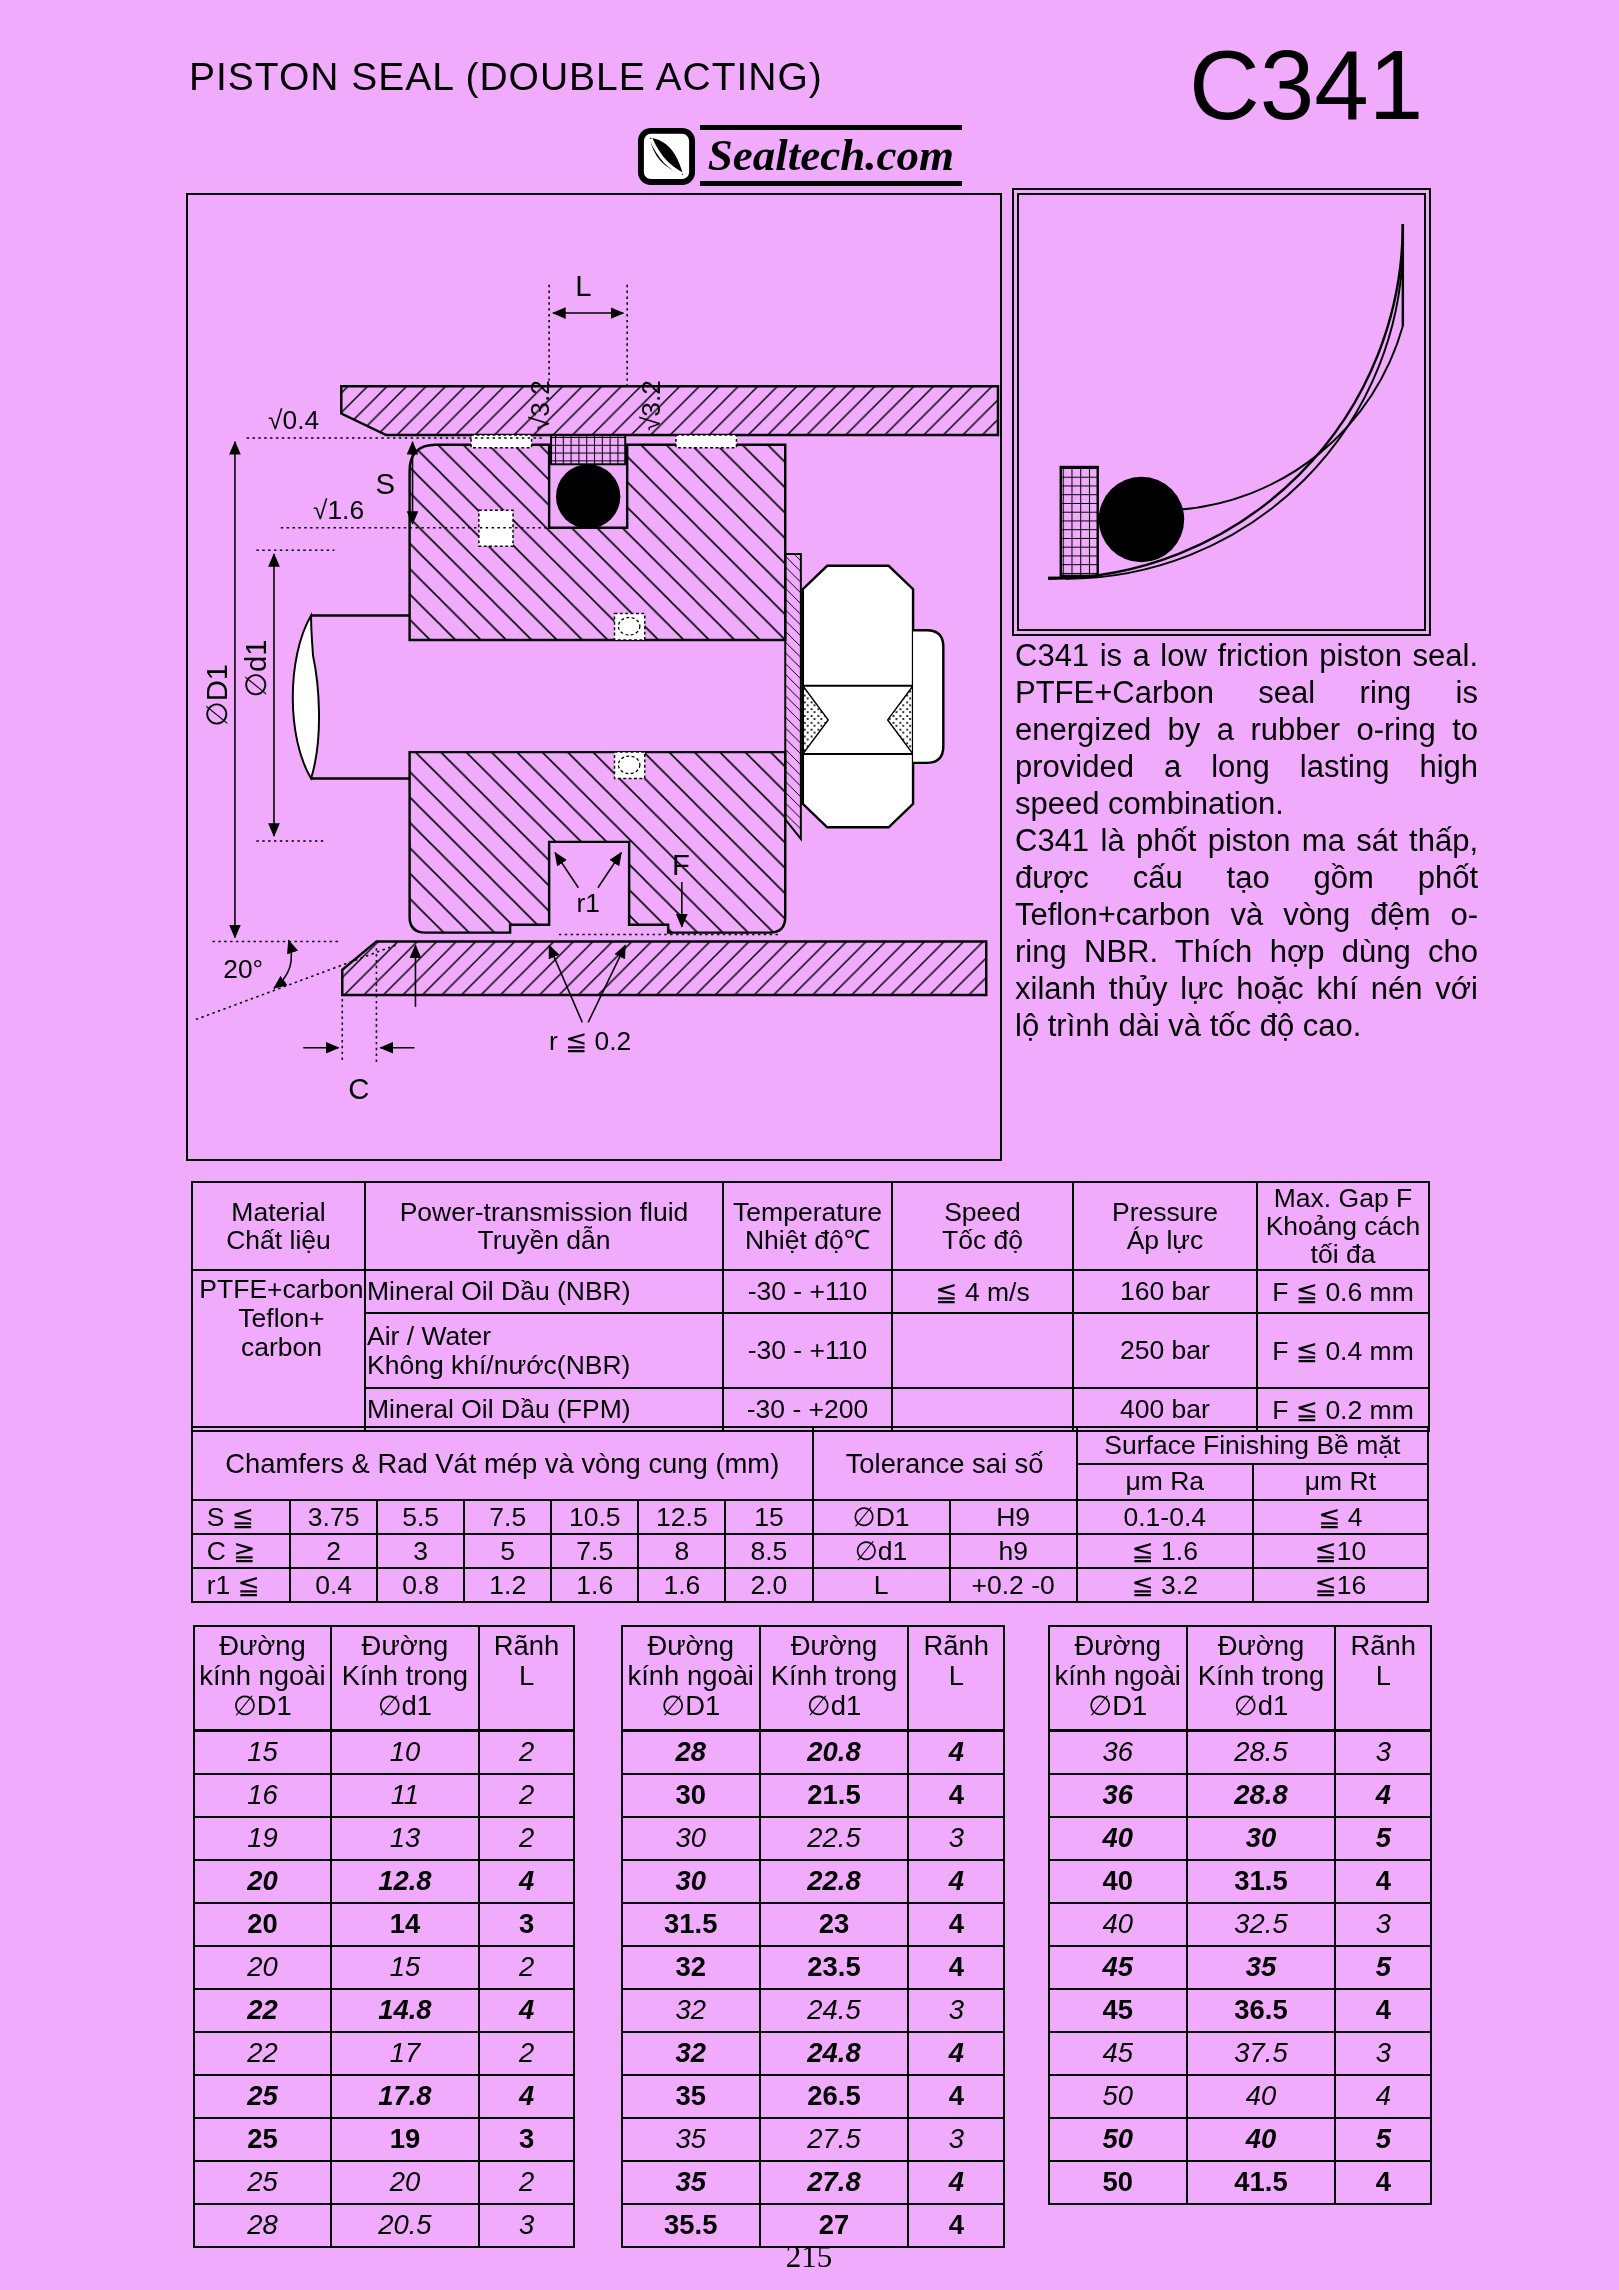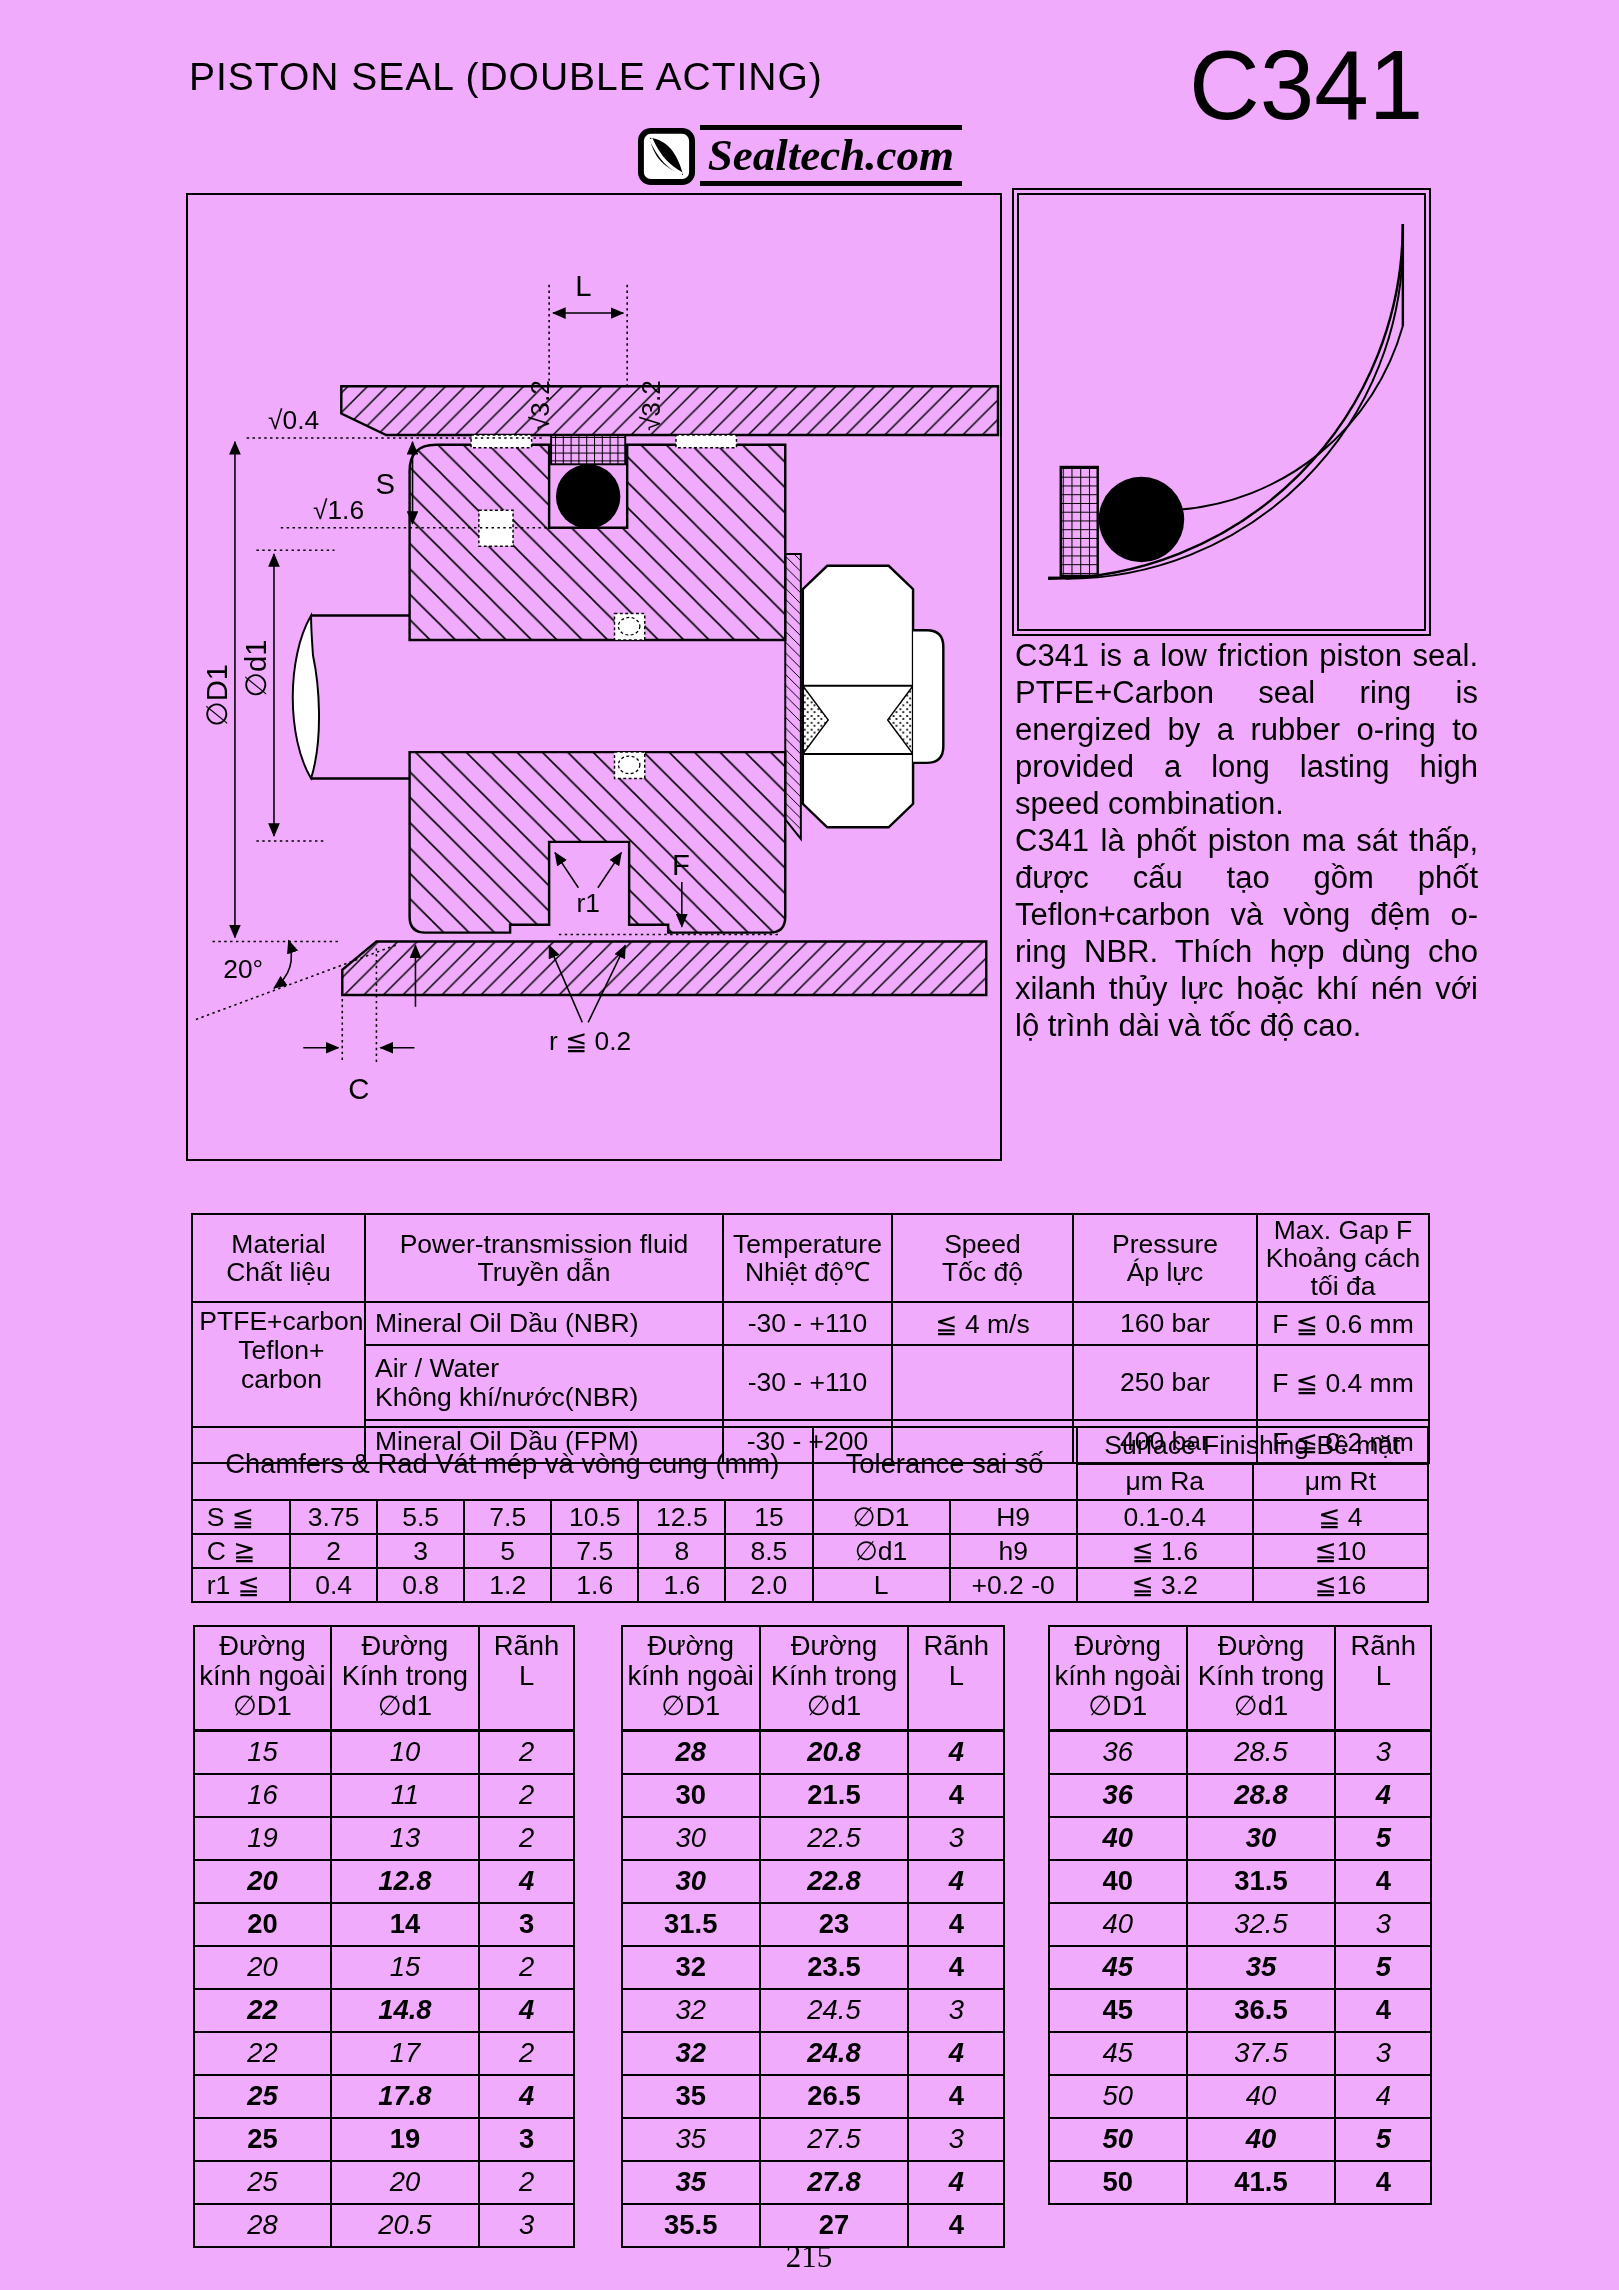--- a/index.html
+++ b/index.html
@@ -18,22 +18,22 @@
   .detail-inner{width:100%;height:100%;border:2px solid #000;box-sizing:border-box;}
   .desc{left:1015px;top:637px;width:463px;font-size:31px;line-height:37px;text-align:justify;}
   .desc p{margin:0;}
   table{border-collapse:collapse;position:absolute;table-layout:fixed;}
   td,th{border:2px solid #000;font-weight:normal;padding:0;overflow:hidden;}
   
   .spec{left:191px;top:1181px;width:1237px;font-size:26.5px;}
   .spec th{height:86px;border-bottom:2.9px solid #000;text-align:center;line-height:28px;}
   .spec td{height:41px;text-align:center;}
   .spec td.mat{text-align:center;vertical-align:top;padding:3.9px 0 0 5.9px;line-height:29px;border-bottom:2.9px solid #000;}
-  .spec td.fl{text-align:left;padding-left:9px;line-height:29px;}
-  .spec table, .spec{border:2.9px solid #000;margin-top:32px;}
+  .spec td.fl{text-align:left;padding-left:1px;line-height:29px;}
+  .spec table, .spec{border:2.9px solid #000;}
   
   .chamfer{left:191px;top:1426px;width:1238px;font-size:26.5px;border:2.9px solid #000;}
   .chamfer th{text-align:center;border-bottom:2.9px solid #000;}
   .chamfer .ttl{height:71px;font-size:27.4px;}
   .chamfer .sub{height:32px;}
   .chamfer td{height:30px;text-align:center;}
   .chamfer td.lab{text-align:left;padding-left:13.7px;}
   
   .dims{top:1625px;width:382px;font-size:27.4px;border:2.9px solid #000;}
   .dims th{height:98px;vertical-align:top;padding-top:3.9px;line-height:30px;border-bottom:3.9px solid #000;text-align:center;}

